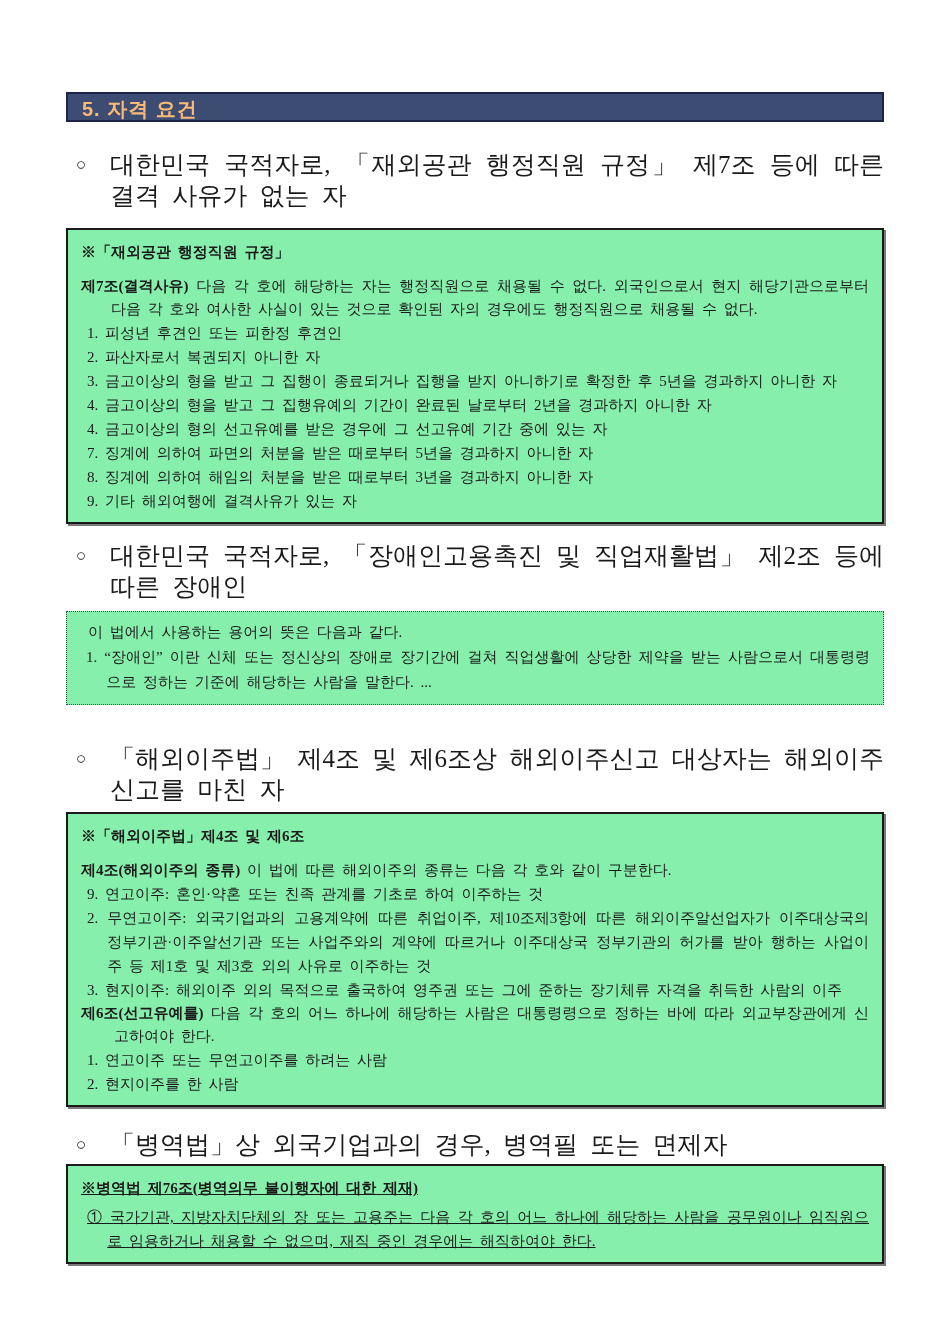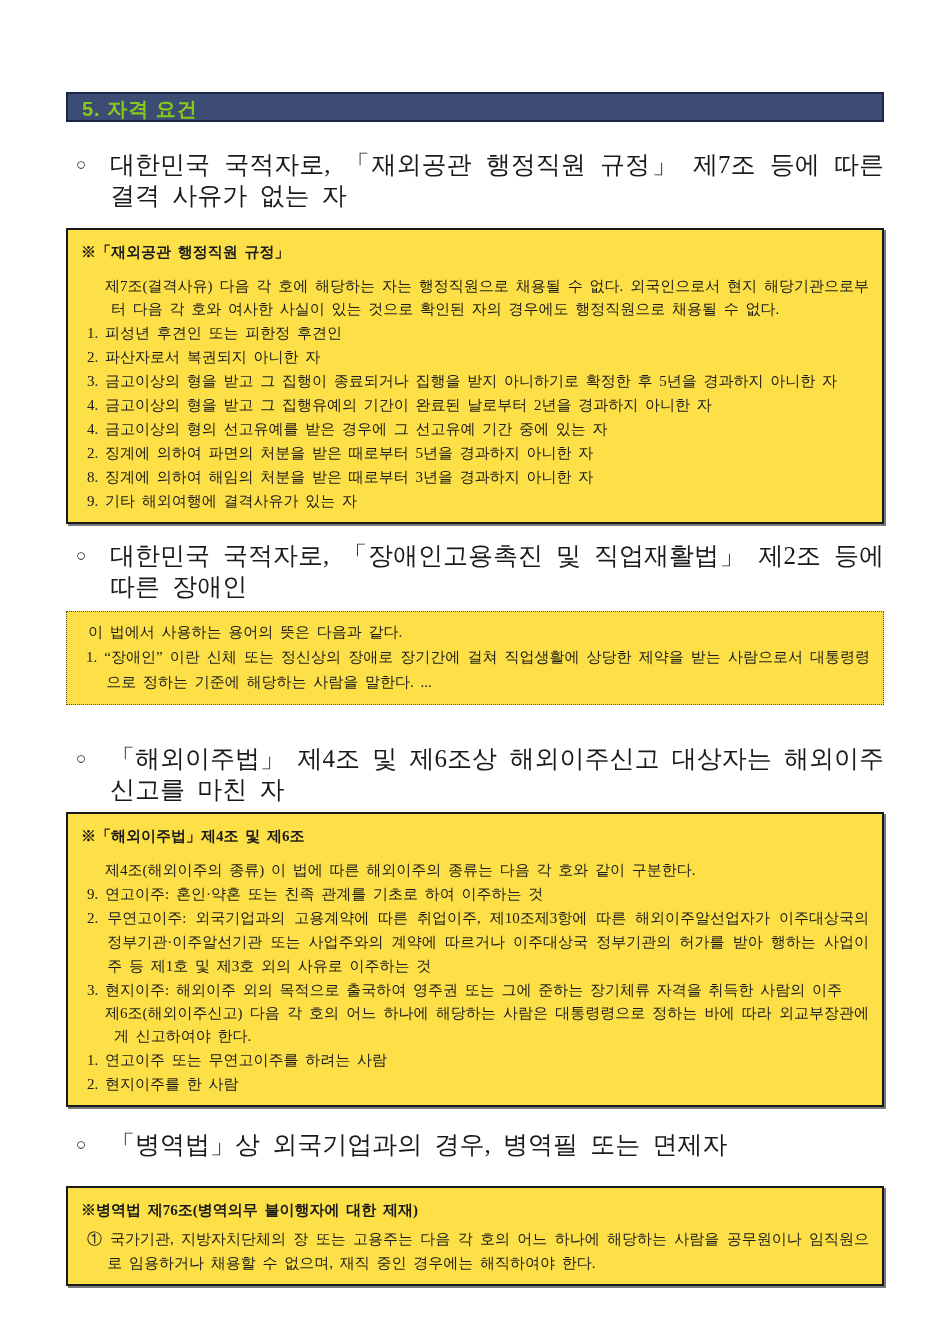--- a/index.html
+++ b/index.html
@@ -8,54 +8,54 @@
     font-family:"Liberation Serif","DejaVu Serif",serif;color:#1a1a1a;
   }
   .page{position:relative;width:950px;height:1343px;}
   .content{width:818px;margin-left:66px;}
 
   .title-bar{
     margin-top:92px;height:30px;line-height:30px;
     background:#3d4c72;border:2px solid #1c2547;box-sizing:border-box;
     padding-left:14px;
     font-family:"Liberation Sans","DejaVu Sans",sans-serif;
-    font-weight:bold;font-size:20px;color:#84cc16;letter-spacing:1px;
+    font-weight:bold;font-size:20px;color:#fdba74;letter-spacing:1px;
   }
 
   .bullet{display:flex;align-items:flex-start;padding-left:10px;box-sizing:border-box;}
   .bullet .marker{width:34px;flex:0 0 34px;font-size:17px;line-height:31px;}
   .bullet .btext{
     flex:1;font-size:25px;line-height:31px;text-align:justify;word-spacing:6px;
   }
   .b1{margin-top:27px;}
   .b2{margin-top:16px;}
   .b3{margin-top:38px;}
   .b4{margin-top:22px;}
 
   .box{
-    box-sizing:border-box;width:818px;background:#fde047;
+    box-sizing:border-box;width:818px;background:#86efac;
     font-size:15px;line-height:23px;text-align:justify;word-spacing:3px;
     padding:8px 13px 9px 13px;
   }
   .box.solid{border:2px solid #1a1a1a;box-shadow:2px 2px 0 0 #7a7a7a;}
   .box.dotted{border:1.5px dotted #4a4a4a;}
   .box p,.box .item,.box .box-title{margin:0;}
   .box .box-title{font-weight:bold;margin:3px 0 11px 0;}
-  .box b{font-weight:normal;margin-left:24px;}
+  .box b{font-weight:bold;}
   .hang2{padding-left:2em;text-indent:-2em;}
   .hang22{padding-left:2.2em;text-indent:-2.2em;}
   .hang17{padding-left:1.7em;text-indent:-1.7em;}
   .item{padding-left:1.35em;text-indent:-1.35em;margin-left:6px !important;line-height:24px;}
   .indent8{margin-left:8px !important;}
   .box1{margin-top:17px;}
   .box2{margin-top:9px;}
   .box2 .box-title{margin-bottom:6px;}
   .box2 .item,.box2 p{line-height:25px;}
   .box3{margin-top:7px;}
-  .box4{margin-top:26px;}
+  .box4{margin-top:4px;text-decoration:underline;}
   .box4 .box-title{margin-bottom:5px;}
   .box4 .item{line-height:24px;}
 </style>
 </head>
 <body>
 
 <div class="page">
   <div class="content">
 
     <div class="title-bar">
@@ -68,21 +68,21 @@
     </div>
 
     <div class="box solid box1">
       <div class="box-title">※「재외공관 행정직원 규정」</div>
       <p class="hang2"><b>제7조(결격사유)</b><span> 다음 각 호에 해당하는 자는 행정직원으로 채용될 수 없다. 외국인으로서 현지 해당기관으로부터 다음 각 호와 여사한 사실이 있는 것으로 확인된 자의 경우에도 행정직원으로 채용될 수 없다.</span></p>
       <div class="item">1. 피성년 후견인 또는 피한정 후견인</div>
       <div class="item">2. 파산자로서 복권되지 아니한 자</div>
       <div class="item">3. 금고이상의 형을 받고 그 집행이 종료되거나 집행을 받지 아니하기로 확정한 후 5년을 경과하지 아니한 자</div>
       <div class="item">4. 금고이상의 형을 받고 그 집행유예의 기간이 완료된 날로부터 2년을 경과하지 아니한 자</div>
       <div class="item">4. 금고이상의 형의 선고유예를 받은 경우에 그 선고유예 기간 중에 있는 자</div>
-      <div class="item">2. 징계에 의하여 파면의 처분을 받은 때로부터 5년을 경과하지 아니한 자</div>
+      <div class="item">7. 징계에 의하여 파면의 처분을 받은 때로부터 5년을 경과하지 아니한 자</div>
       <div class="item">8. 징계에 의하여 해임의 처분을 받은 때로부터 3년을 경과하지 아니한 자</div>
       <div class="item">9. 기타 해외여행에 결격사유가 있는 자</div>
     </div>
 
     <div class="bullet b2">
       <span class="marker">○</span>
       <span class="btext">대한민국 국적자로, 「장애인고용촉진 및 직업재활법」 제2조 등에 따른 장애인</span>
     </div>
 
     <div class="box dotted box2">
@@ -94,21 +94,21 @@
       <span class="marker">○</span>
       <span class="btext">「해외이주법」 제4조 및 제6조상 해외이주신고 대상자는 해외이주신고를 마친 자</span>
     </div>
 
     <div class="box solid box3">
       <div class="box-title">※「해외이주법」제4조 및 제6조</div>
       <p class="hang2"><b>제4조(해외이주의 종류)</b><span> 이 법에 따른 해외이주의 종류는 다음 각 호와 같이 구분한다.</span></p>
       <div class="item">9. 연고이주: 혼인·약혼 또는 친족 관계를 기초로 하여 이주하는 것</div>
       <div class="item">2. 무연고이주: 외국기업과의 고용계약에 따른 취업이주, 제10조제3항에 따른 해외이주알선업자가 이주대상국의 정부기관·이주알선기관 또는 사업주와의 계약에 따르거나 이주대상국 정부기관의 허가를 받아 행하는 사업이주 등 제1호 및 제3호 외의 사유로 이주하는 것</div>
       <div class="item">3. 현지이주: 해외이주 외의 목적으로 출국하여 영주권 또는 그에 준하는 장기체류 자격을 취득한 사람의 이주</div>
-      <p class="hang22"><b>제6조(해외이주신고)</b><span> 다음 각 호의 어느 하나에 해당하는 사람은 대통령령으로 정하는 바에 따라 외교부장관에게 신고하여야 한다.</span></p>
+      <p class="hang22"><b>제6조(선고유예를)</b><span> 다음 각 호의 어느 하나에 해당하는 사람은 대통령령으로 정하는 바에 따라 외교부장관에게 신고하여야 한다.</span></p>
       <div class="item">1. 연고이주 또는 무연고이주를 하려는 사람</div>
       <div class="item">2. 현지이주를 한 사람</div>
     </div>
 
     <div class="bullet b4">
       <span class="marker">○</span>
       <span class="btext">「병역법」상 외국기업과의 경우, 병역필 또는 면제자</span>
     </div>
 
     <div class="box solid box4">

